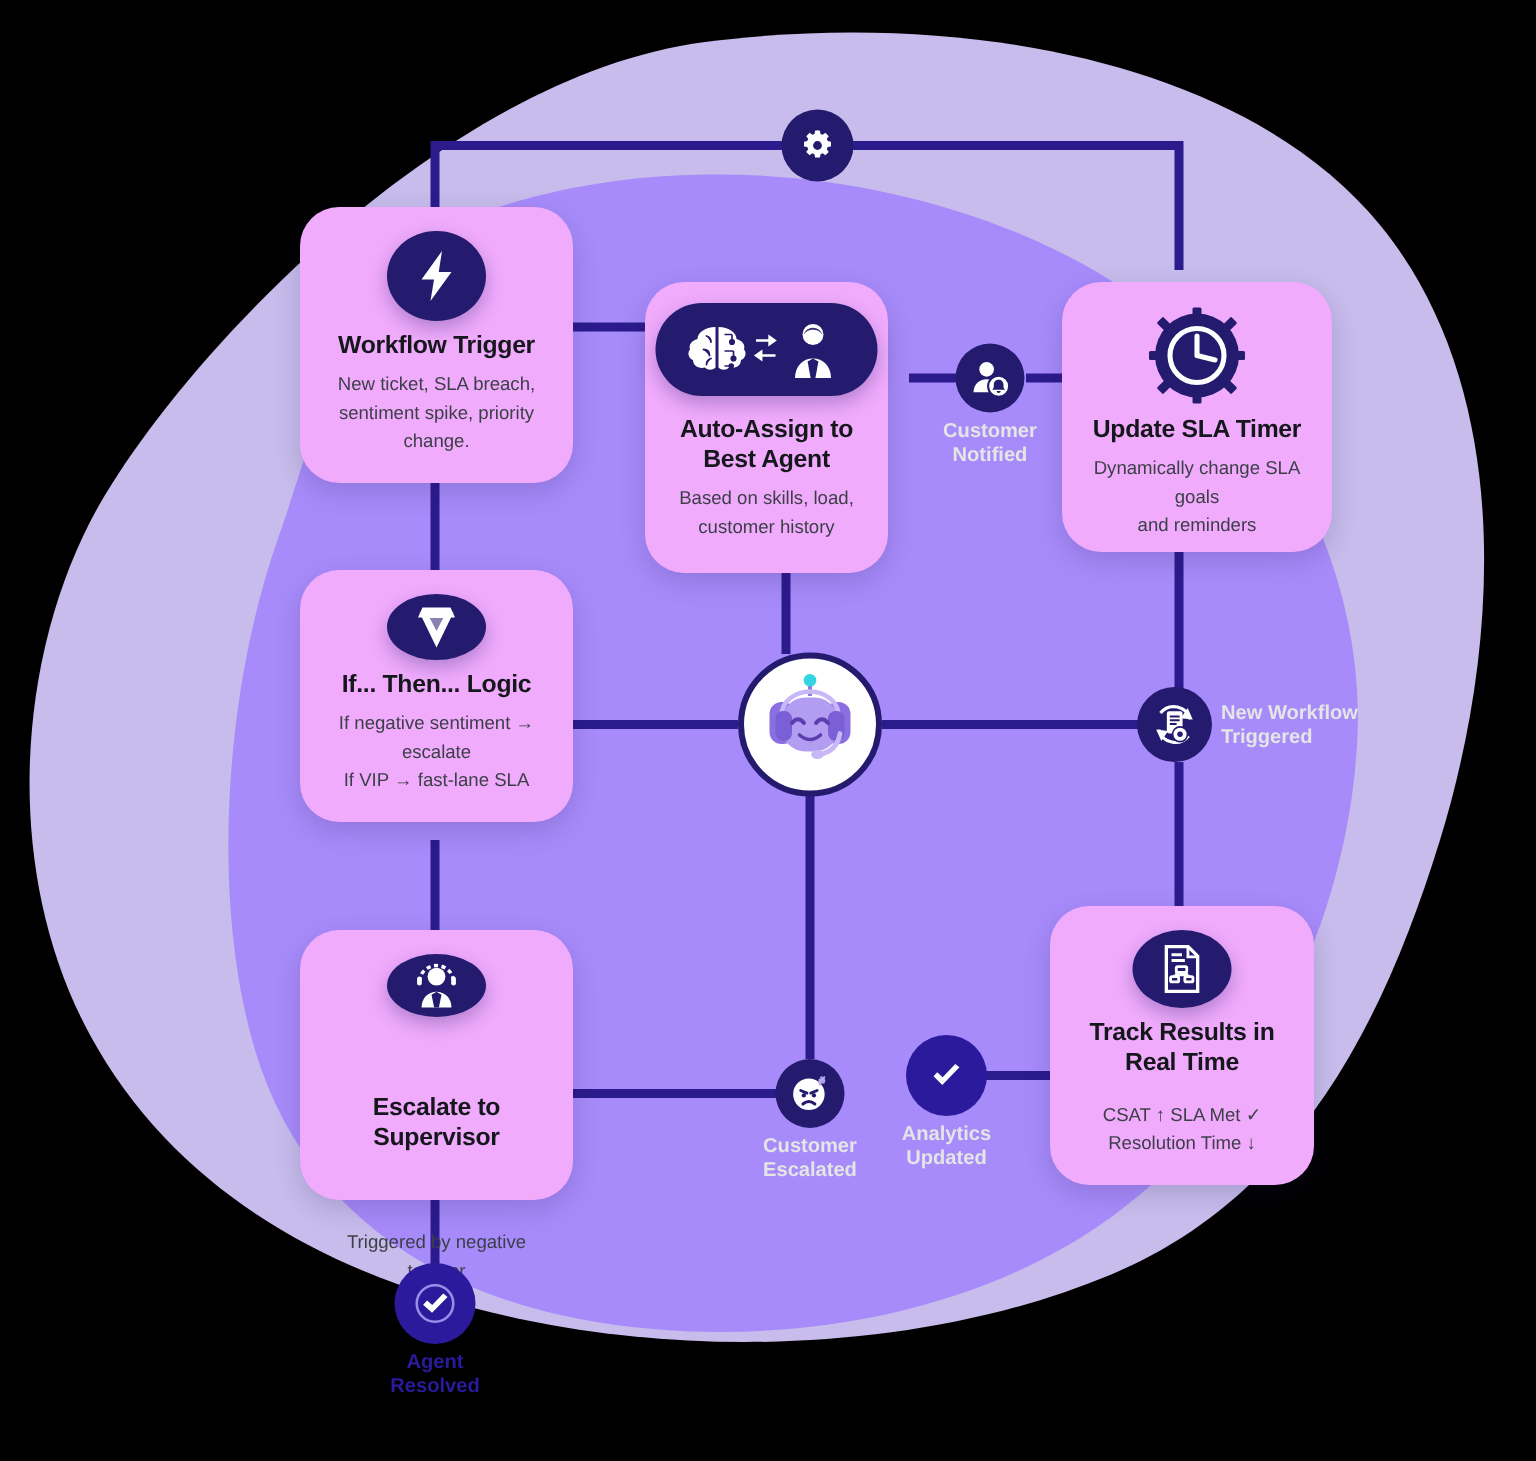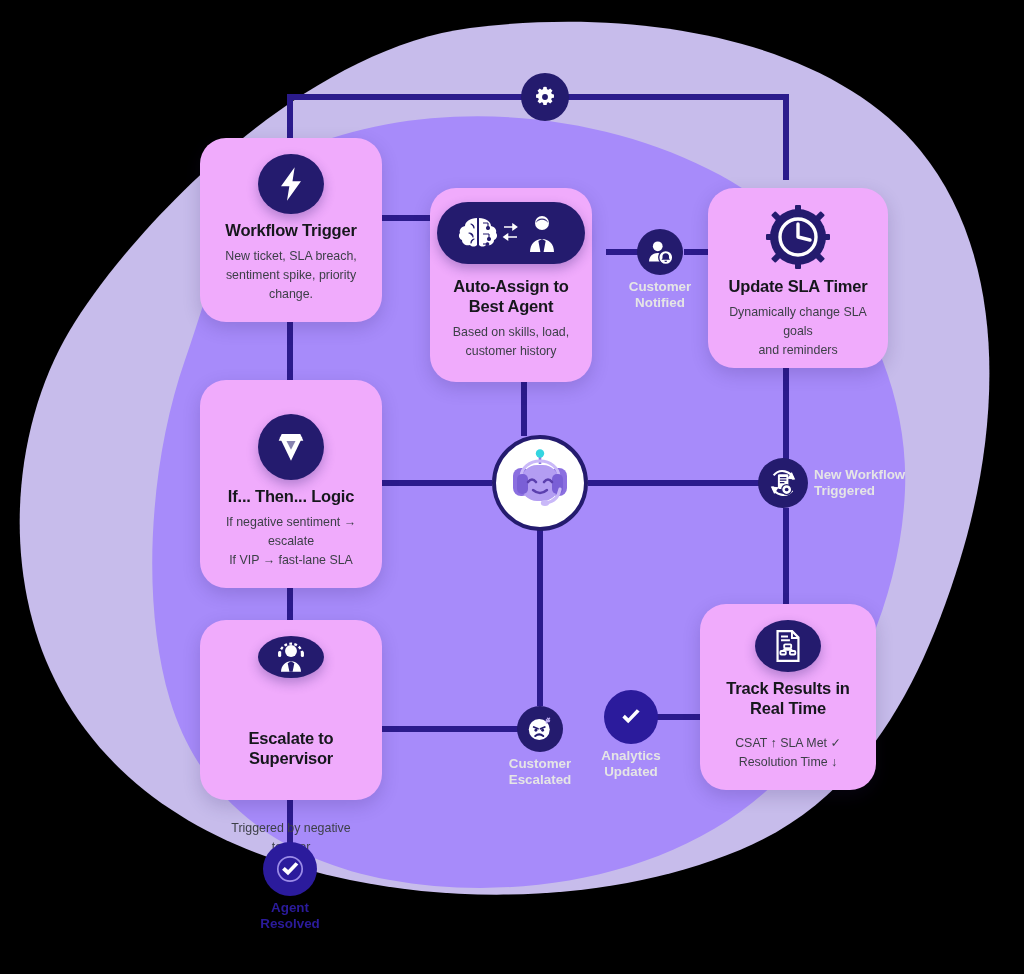--- a/index.html
+++ b/index.html
@@ -156,21 +156,21 @@
         <path fill="#ffffff" d="M14.2 2 L6 13.4 H11 L9.6 22 L18 10.4 H12.9 Z"></path>
       </svg>
     </div>
     <div class="card-title">Workflow Trigger</div>
     <div class="card-desc">
       <div>New ticket, SLA breach,</div>
       <div>sentiment spike, priority change.</div>
     </div>
   </div>
 
-  <div class="card" style="left:200px; top:380px; width:182px; height:208px;justify-content:flex-end;">
+  <div class="card" style="left:200px; top:380px; width:182px; height:168px;">
     <div class="card-icon">
       <svg width="40" height="40" viewBox="0 0 24 24" aria-hidden="true">
         <path fill="#ffffff" d="M5.2 6.2 H18.8 L12 20.2 Z"></path>
         <path fill="#ffffff" d="M6.4 4.2 H17.6 L19.4 8.2 H4.6 Z"></path>
         <path fill="#241b6e" d="M9.3 8.4 L12 13.6 L14.7 8.4 Z" opacity="0.55"></path>
       </svg>
     </div>
     <div class="card-title">If... Then... Logic</div>
     <div class="card-desc">
       <div>If negative sentiment → escalate</div>

